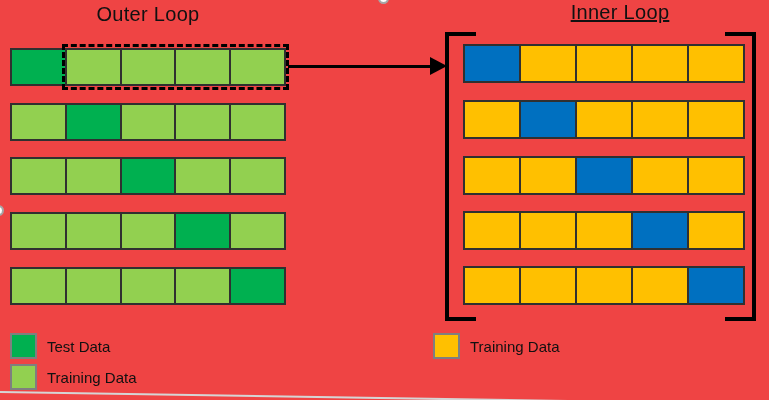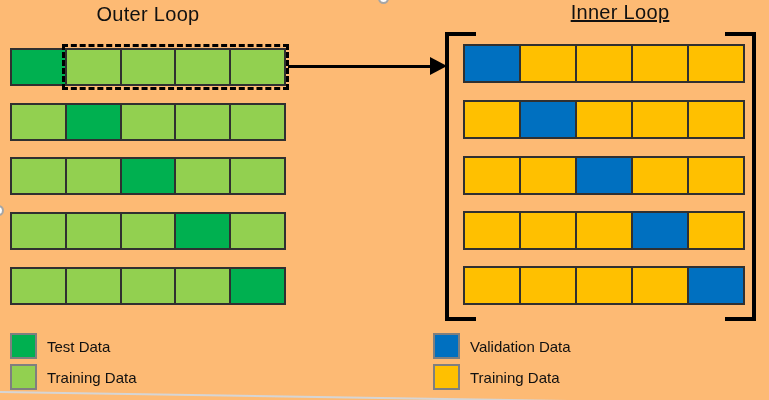--- a/index.html
+++ b/index.html
@@ -1,17 +1,17 @@
 <!DOCTYPE html>
 <html><head>
 <meta charset="utf-8">
 <style>
   html,body{margin:0;padding:0;background:#fff;}
   .canvas{
-    position:relative;width:769px;height:400px;background:#fdba74;overflow:hidden;
+    position:relative;width:769px;height:400px;background:#ef4444;overflow:hidden;
     font-family:"Liberation Sans",sans-serif;color:#0d0d0d;
   }
   .title{position:absolute;font-size:20px;letter-spacing:.3px;text-align:center;color:#111;}
   .title-outer{left:0;top:3px;width:296px;}
   .title-inner{left:452px;top:1px;width:336px;text-decoration:underline;}
 
   .fold-row{position:absolute;display:flex;box-sizing:border-box;}
   .outer-row{left:10px;width:276px;height:38px;}
   .inner-row{left:463px;width:282px;height:39px;}
   .cell{flex:1;box-sizing:border-box;border:2px solid #303030;}
@@ -156,24 +156,20 @@
         <div class="legend-swatch" style="background: rgb(0, 176, 80);"></div>
         <div class="legend-label">Test Data</div>
       </div>
       <div class="legend-item">
         <div class="legend-swatch" style="background: rgb(146, 208, 80);"></div>
         <div class="legend-label">Training Data</div>
       </div>
     </div>
   <div class="legend legend-right">
       <div class="legend-item">
-        <div class="legend-swatch" style="background: rgb(0, 112, 192);"></div>
-        <div class="legend-label">Validation Data</div>
-      </div>
-      <div class="legend-item">
         <div class="legend-swatch" style="background: rgb(255, 192, 0);"></div>
         <div class="legend-label">Training Data</div>
       </div>
     </div>
 
   <div class="handle-arc handle-top"></div>
   <div class="handle-arc handle-left"></div>
   <div class="page-curl"></div>
 
 </div>

